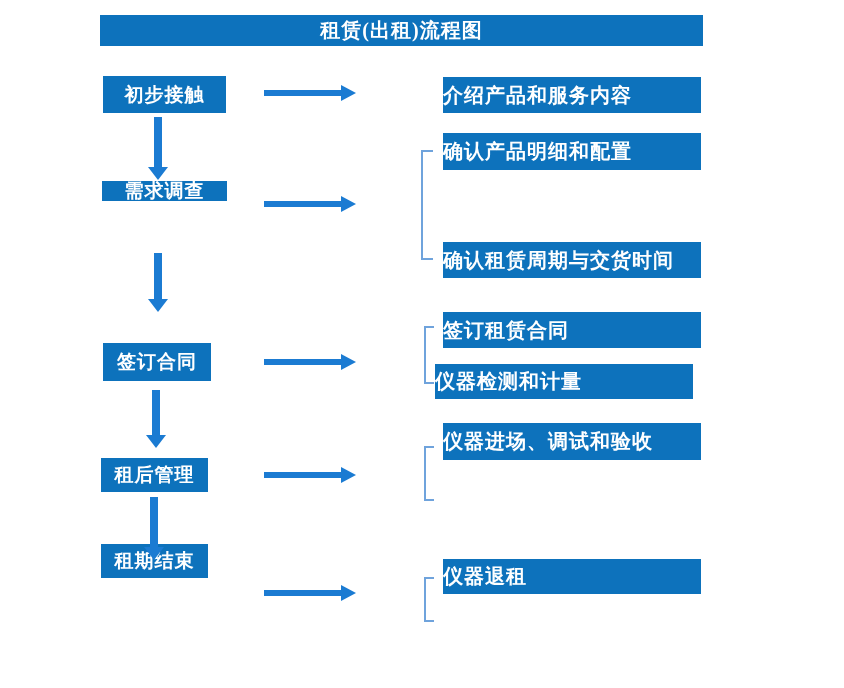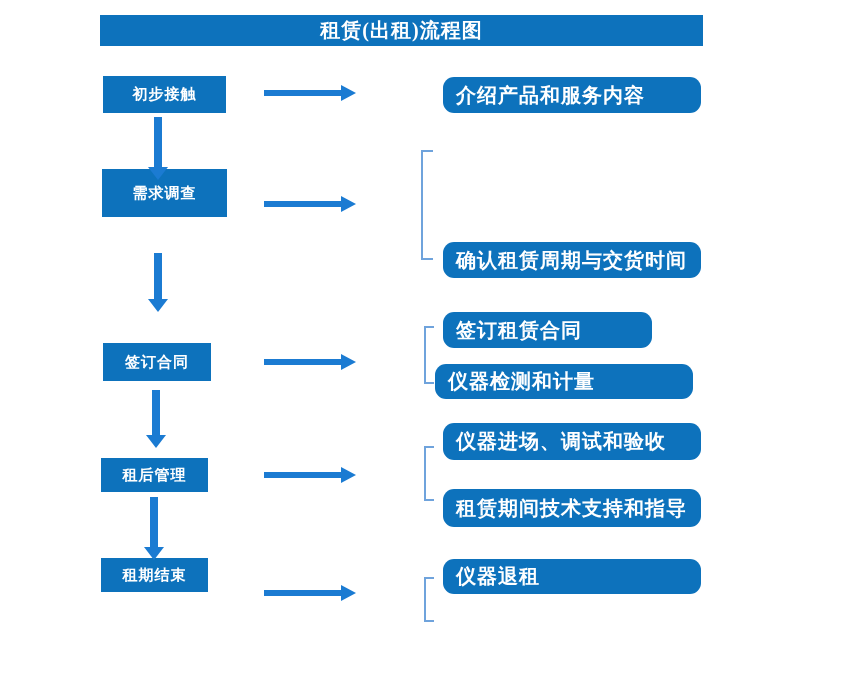--- a/index.html
+++ b/index.html
@@ -32,29 +32,27 @@
   .box {
     position: absolute;
     background: var(--box-blue);
     color: var(--text-white);
     font-weight: bold;
     display: flex; align-items: center;
     white-space: nowrap;
   }
   .step {
     justify-content: center;
-    font-size: 15px;
+    font-size: 19px;
     letter-spacing: 1px;
   }
   .detail {
     justify-content: flex-start;
     font-size: 20px;
-    padding-left: 13px;
     letter-spacing: 1px;
-    border-radius: 11px;
   }
   .harrow {
     position: absolute;
     height: 16px;
     display: flex; flex-direction: row; align-items: center;
   }
   .h-shaft {
     flex: 1 1 auto;
     height: 6px;
     background: var(--arrow-blue);
@@ -90,24 +88,24 @@
   }
 </style>
 </head>
 <body>
 
 <div class="canvas">
 
   <div class="title-bar" style="left:100px; top:15px; width:603px; height:31px;">租赁(出租)流程图</div>
 
   <div class="box step" style="left:103px; top:76px;  width:123px; height:37px;">初步接触</div>
-  <div class="box step" style="left:102px; top:169px; width:125px; height:48px;">需求调查</div>
+  <div class="box step" style="left:102px; top:181px; width:125px; height:20px;">需求调查</div>
   <div class="box step" style="left:103px; top:343px; width:108px; height:38px;">签订合同</div>
   <div class="box step" style="left:101px; top:458px; width:107px; height:34px;">租后管理</div>
-  <div class="box step" style="left:101px; top:558px; width:107px; height:34px;">租期结束</div>
+  <div class="box step" style="left:101px; top:544px; width:107px; height:34px;">租期结束</div>
 
   <div class="varrow" style="left:148px; top:117px; height:63px;">
     <div class="v-shaft"></div>
     <div class="v-head"></div>
   </div>
   <div class="varrow" style="left:148px; top:253px; height:59px;">
     <div class="v-shaft"></div>
     <div class="v-head"></div>
   </div>
   <div class="varrow" style="left:146px; top:390px; height:58px;">
@@ -139,20 +137,20 @@
     <div class="h-shaft"></div>
     <div class="h-head"></div>
   </div>
 
   <div class="bracket" style="left:421px; top:150px; width:12px; height:110px;"></div>
   <div class="bracket" style="left:424px; top:326px; width:10px; height:58px;"></div>
   <div class="bracket" style="left:424px; top:446px; width:10px; height:55px;"></div>
   <div class="bracket" style="left:424px; top:577px; width:10px; height:45px;"></div>
 
   <div class="box detail" style="left:443px; top:77px;  width:258px; height:36px;">介绍产品和服务内容</div>
+  <div class="box detail" style="left:443px; top:133px; width:258px; height:37px;">确认产品明细和配置</div>
   <div class="box detail" style="left:443px; top:242px; width:258px; height:36px;">确认租赁周期与交货时间</div>
-  <div class="box detail" style="left:443px; top:312px; width:209px; height:36px;">签订租赁合同</div>
+  <div class="box detail" style="left:443px; top:312px; width:258px; height:36px;">签订租赁合同</div>
   <div class="box detail" style="left:435px; top:364px; width:258px; height:35px;">仪器检测和计量</div>
   <div class="box detail" style="left:443px; top:423px; width:258px; height:37px;">仪器进场、调试和验收</div>
-  <div class="box detail" style="left:443px; top:489px; width:258px; height:38px;">租赁期间技术支持和指导</div>
   <div class="box detail" style="left:443px; top:559px; width:258px; height:35px;font-family:Liberation Serif, serif;">仪器退租</div>
 
 </div>
 
 </body></html>

